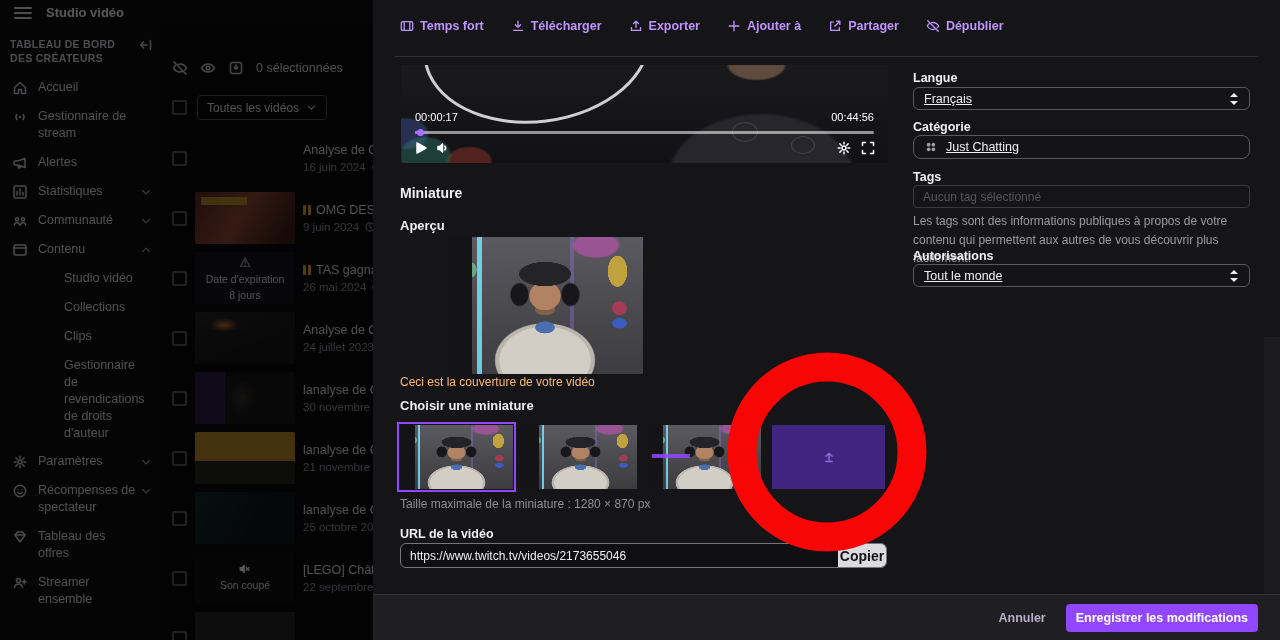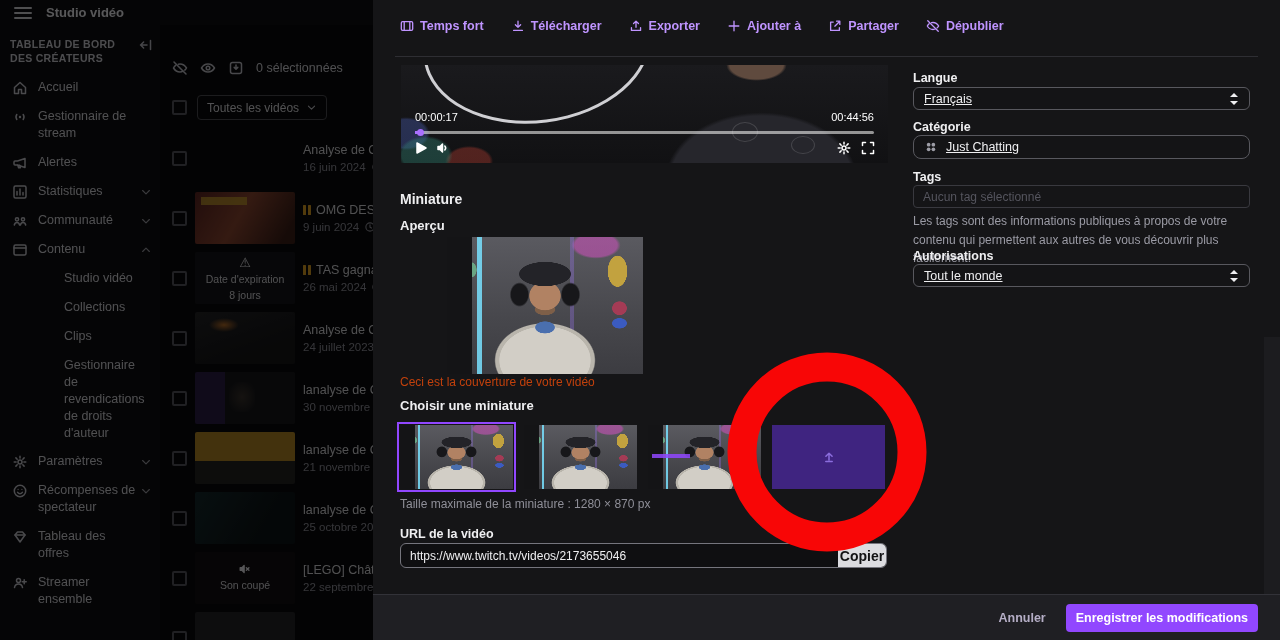--- a/index.html
+++ b/index.html
@@ -102,24 +102,24 @@
     linear-gradient(180deg,#1a1a1d,#111113);}
   .logo-ellipse{position:absolute;left:22px;top:-96px;width:228px;height:154px;border:3px solid #cfcfd3;border-radius:50%;transform:rotate(-7deg);}
   .doodle{position:absolute;border:1px solid rgba(255,255,255,.14);border-radius:50%;}
   .ptime{position:absolute;bottom:40px;font-size:11px;color:#fff;}
   .ptime.l{left:14px;} .ptime.r{right:14px;}
   .pbar{position:absolute;left:14px;right:14px;bottom:29px;height:3px;background:rgba(255,255,255,.55);border-radius:2px;}
   .pbar-played{position:absolute;left:0;top:0;bottom:0;width:5px;background:#a970ff;}
   .pbar-dot{position:absolute;left:16px;bottom:27px;width:7px;height:7px;border-radius:50%;background:#a970ff;}
   .pbtn{position:absolute;bottom:7px;width:16px;height:16px;color:#fff;cursor:pointer;}
 
-  .h-miniature{position:absolute;left:27px;top:191px;font-size:14px;font-weight:700;}
+  .h-miniature{position:absolute;left:27px;top:185px;font-size:14px;font-weight:700;}
   .h-apercu{position:absolute;left:27px;top:218px;font-size:13px;font-weight:700;}
   .preview{position:absolute;left:74px;top:237px;width:196px;height:137px;}
-  .caption{position:absolute;left:27px;top:375px;font-size:12px;color:#c2410c;}
+  .caption{position:absolute;left:27px;top:375px;font-size:12px;color:#fdba74;}
   .h-choose{position:absolute;left:27px;top:398px;font-size:13px;font-weight:700;}
   .thumbs{position:absolute;left:27px;top:425px;display:flex;gap:11px;}
   .mthumb{width:113px;height:64px;position:relative;cursor:pointer;}
   .mthumb.sel{outline:2px solid #9147ff;outline-offset:1px;}
   .upload-tile{background:#3f2480;display:flex;align-items:center;justify-content:center;}
   .upload-arrow{width:16px;height:16px;color:#8b6ddd;}
   .bar-accent::after{content:"";position:absolute;left:4px;top:29px;width:38px;height:4px;background:rgba(145,71,255,.85);}
   .max-note{position:absolute;left:27px;top:497px;font-size:12px;color:#8f8f98;}
 
   .url-label{position:absolute;left:27px;top:527px;font-size:12.5px;font-weight:700;}

